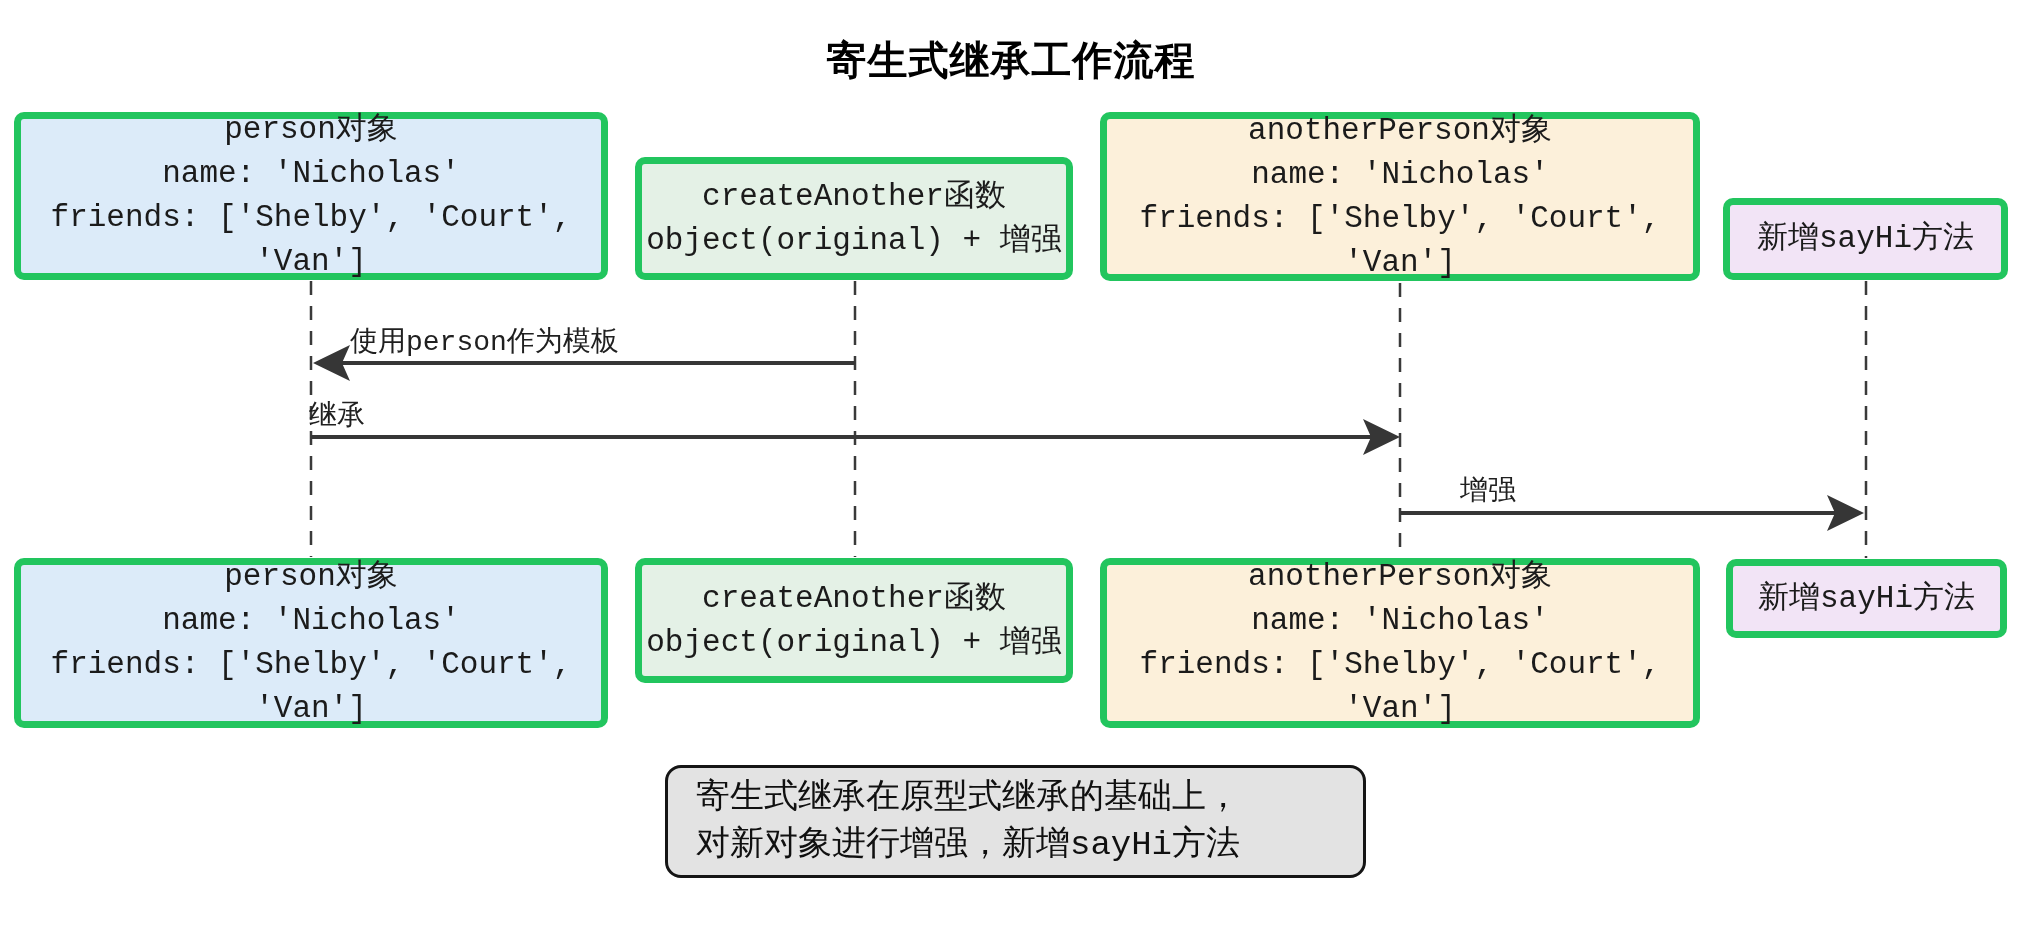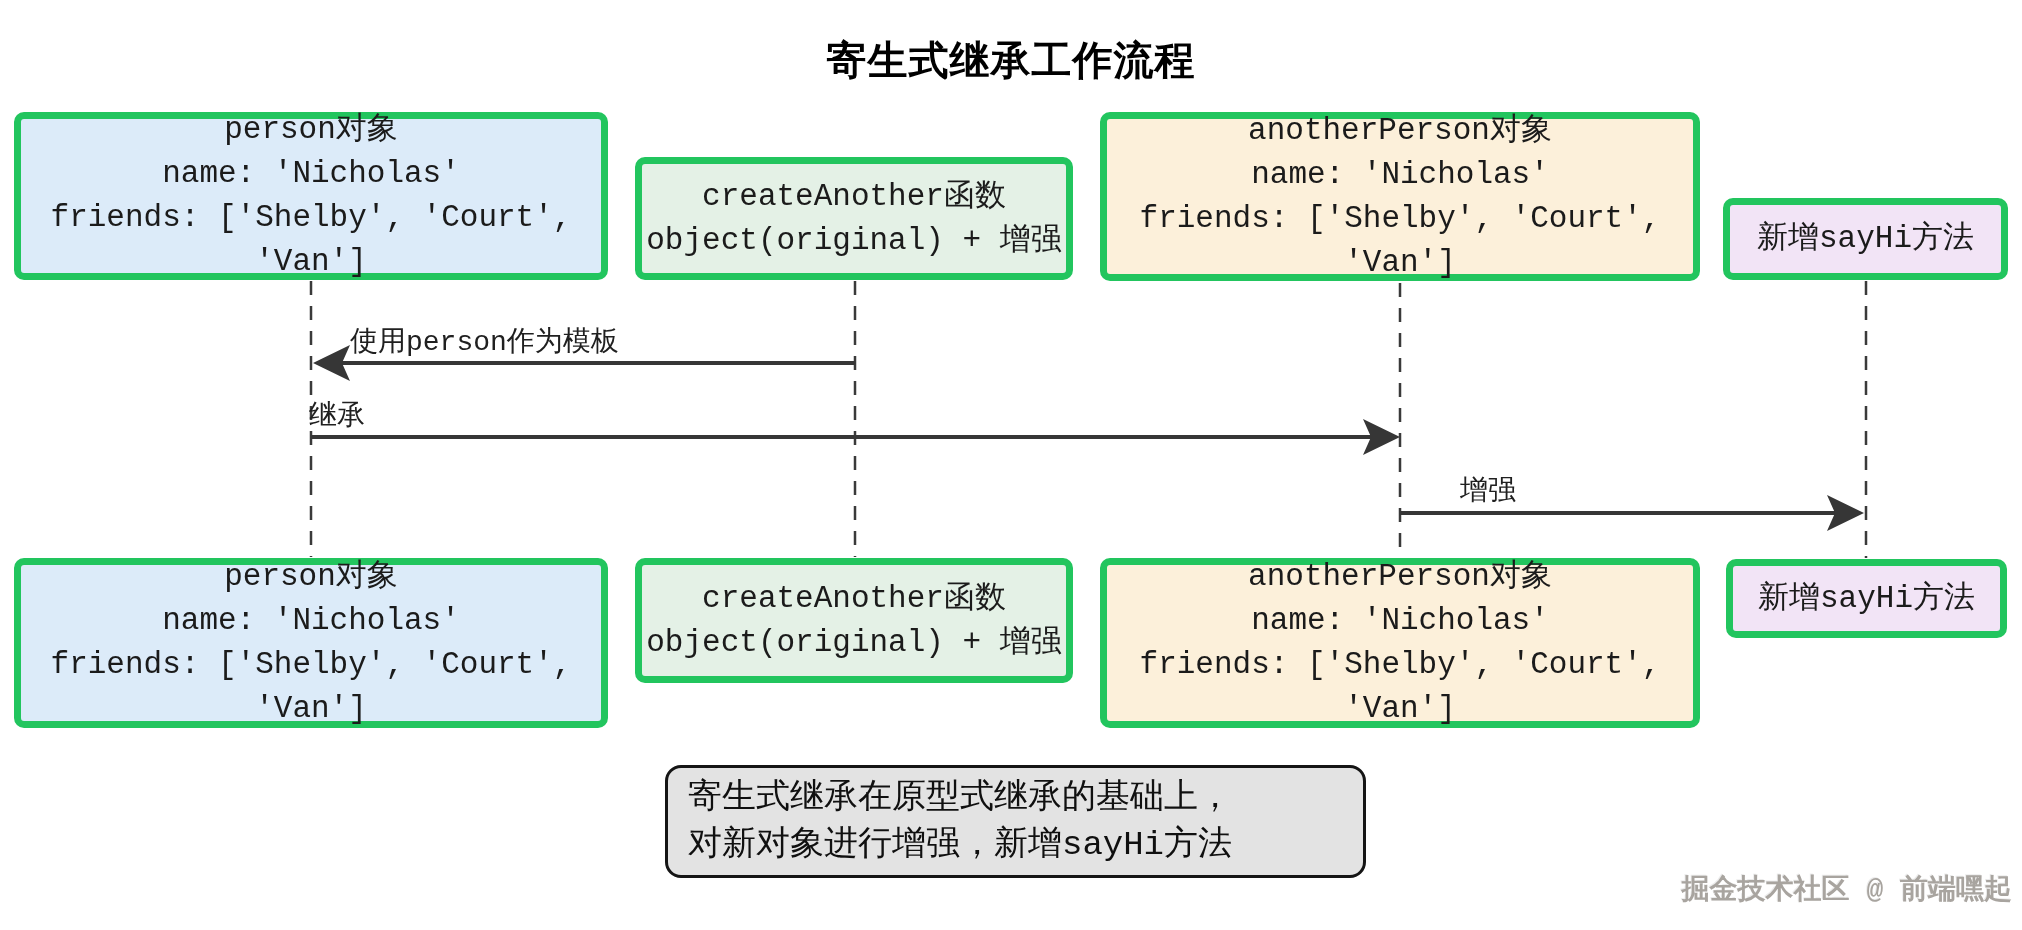--- a/index.html
+++ b/index.html
@@ -31,21 +31,21 @@
 
   .msg-label{position:absolute;font-size:28px;color:#202020;white-space:nowrap;}
   .label-template{left:350px;top:322px;}
   .label-inherit{left:309px;top:396px;}
   .label-enhance{left:1460px;top:471px;}
 
   .note{
     position:absolute;left:665px;top:765px;width:701px;height:113px;box-sizing:border-box;
     background:#e3e3e3;border:3px solid #151515;border-radius:16px;
     display:flex;flex-direction:column;justify-content:center;
-    padding:4px 20px;font-size:34px;line-height:47px;color:#101010;white-space:nowrap;
+    padding:4px 28px;font-size:34px;line-height:47px;color:#101010;white-space:nowrap;
   }
   .watermark{
     position:absolute;right:10px;bottom:22px;font-size:28px;font-weight:700;
     color:#a8a49f;text-shadow:2px 2px 1px rgba(255,255,255,0.95), -1px -1px 0 rgba(0,0,0,0.08);
     white-space:nowrap;
   }
 </style>
 </head>
 <body>
 
@@ -108,15 +108,14 @@
   </div>
   <div class="actor sayhi-bot" style="background-color: rgb(242, 228, 246);">
     <div>新增sayHi方法</div>
   </div>
 
   <div class="note">
     <div>寄生式继承在原型式继承的基础上，</div>
     <div>对新对象进行增强，新增sayHi方法</div>
   </div>
 
-  <div class="watermark">掘金技术社区 @ 前端嘿起</div>
 
 </div>
 
 </body></html>

